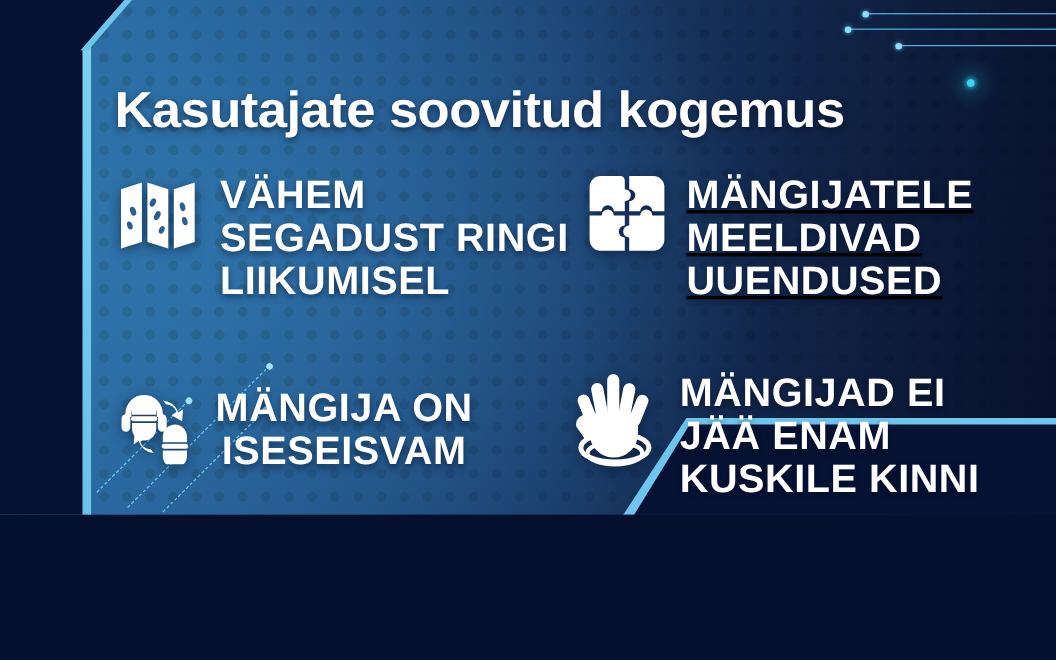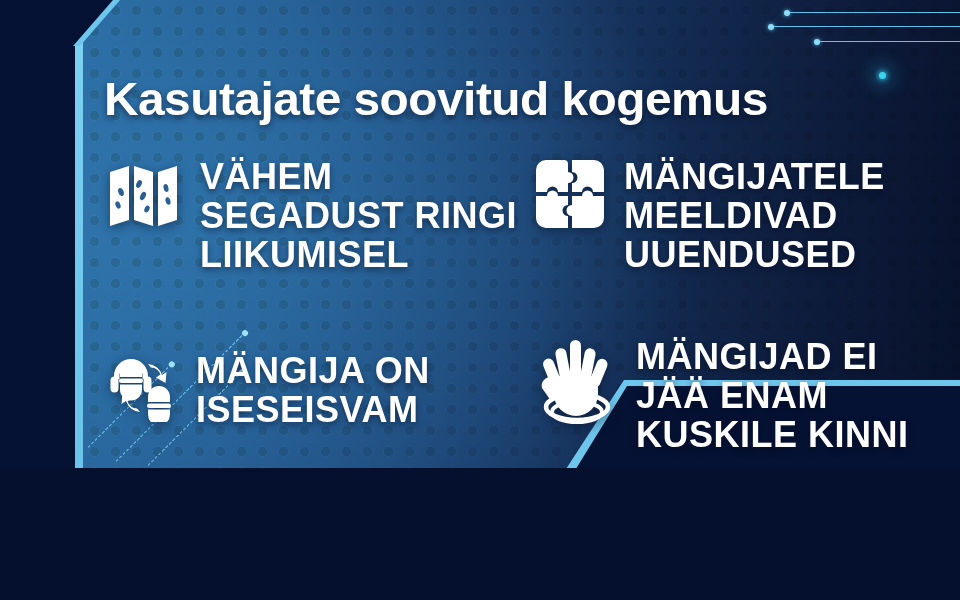--- a/index.html
+++ b/index.html
@@ -120,24 +120,24 @@
     font-weight:700;
     line-height:1.08;
     letter-spacing:0.5px;
     text-transform:uppercase;
     text-shadow:0 3px 6px rgba(3,12,36,.5);
     white-space:pre-line;
     font-family:"Liberation Sans", sans-serif;
   }
 
   #f1{left:106px;top:158px;}
-  #f2{left:534px;top:158px;}
+  #f2{left:534px;top:158px;text-decoration:underline;}
   #f3{left:108px;top:352px;}
-  #f4{left:534px;top:338px;}
-  #f3 .txt{margin-left:14px;}
+  #f4{left:516px;top:338px;}
+  #f3 .txt{margin-left:14px;text-align:center;}
   #f4 .txt{margin-left:16px;}
 </style>
 </head>
 <body>
 
 <div id="slide">
 
   <div class="halftone"></div>
   <div class="halftone2"></div>
   <div class="vignette"></div>

